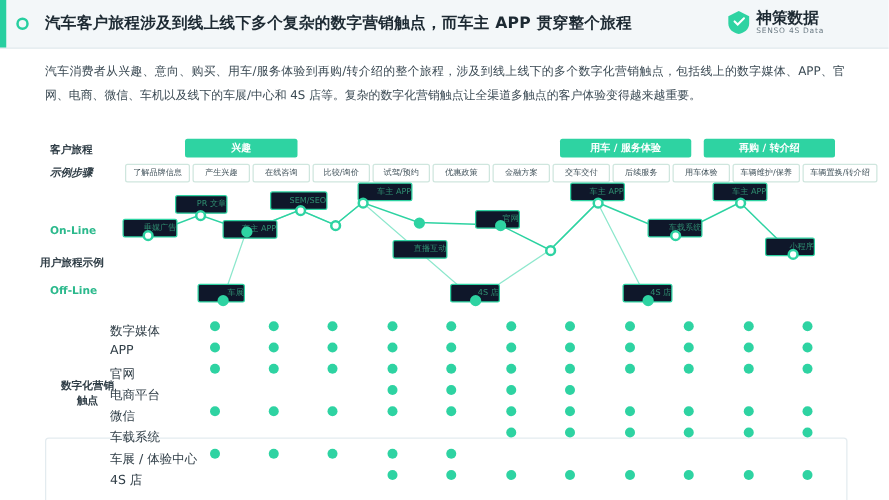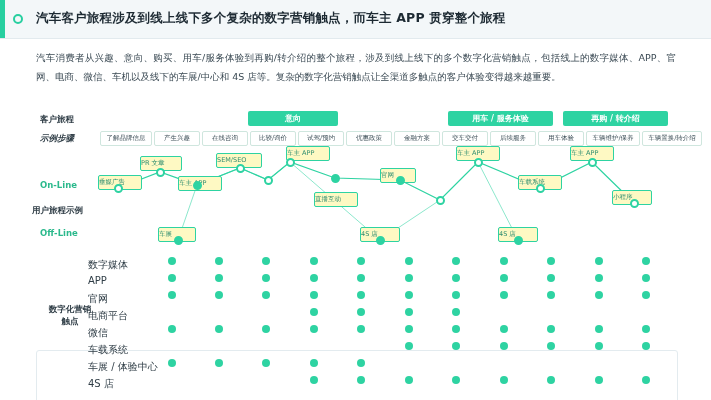--- a/index.html
+++ b/index.html
@@ -53,22 +53,22 @@
     color:#fff;font-size:8px;line-height:15px;text-align:center;font-weight:bold;
   }
   .sub-chip{
     position:absolute;height:13px;line-height:13px;
     font-size:6.5px;color:#3f5059;text-align:center;
     border:1px solid #cfe6de;border-radius:2px;background:#fff;
     white-space:nowrap;
   }
   .touch-box{
     position:absolute;height:13px;line-height:13px;
-    font-size:6.5px;color:#2f8d70;text-align:left;
-    border:1px solid #2ed3a2;border-radius:2px;background:#fef9c3;
+    font-size:6.5px;color:#2f8d70;text-align:right;
+    border:1px solid #2ed3a2;border-radius:2px;background:#0f172a;
     white-space:nowrap;
   }
   .node{
     position:absolute;width:9px;height:9px;border-radius:50%;
     background:#ffffff;border:2px solid #2ed3a2;box-sizing:border-box;
   }
   .node.filled{background:#2ed3a2;}
   svg.lines{position:absolute;left:0;top:0;width:711px;height:300px;pointer-events:none;}
 
   
@@ -87,40 +87,48 @@
     position:absolute;width:8px;height:8px;border-radius:50%;background:#2ed3a2;
   }
 </style>
 </head>
 <body>
 
 <div class="header">
   <div class="header-accent"></div>
   <div class="header-dot"></div>
   <div class="header-title">汽车客户旅程涉及到线上线下多个复杂的数字营销触点，而车主 APP 贯穿整个旅程</div>
+  <div class="logo">
+    <svg class="logo-mark" viewBox="0 0 24 24">
+      <path d="M12 1 L22 6 L22 13 C22 19 17 22 12 23 C7 22 2 19 2 13 L2 6 Z" fill="#2ed3a2"></path>
+      <path d="M8 11 L11 14 L17 8" stroke="#ffffff" stroke-width="2" fill="none" stroke-linecap="round"></path>
+    </svg>
+    <div class="logo-cn">神策数据</div>
+    <div class="logo-en">SENSO 4S Data</div>
+  </div>
 </div>
 
 <div class="intro">汽车消费者从兴趣、意向、购买、用车/服务体验到再购/转介绍的整个旅程，涉及到线上线下的多个数字化营销触点，包括线上的数字媒体、APP、官网、电商、微信、车机以及线下的车展/中心和 4S 店等。复杂的数字化营销触点让全渠道多触点的客户体验变得越来越重要。</div>
 
 <div class="canvas">
 
   <svg class="lines">
 
     <polyline points="118,88 160,72 197,85 240,68 268,80 290,62 335,78 400,80 440,100 478,62 540,88 592,62 634,103" fill="none" stroke="#2ed3a2" stroke-width="1.2"></polyline>
 
     <polyline points="178,140 197,85 240,68 268,80 290,62 380,140 440,100 478,62 518,140" fill="none" stroke="#2ed3a2" stroke-width="1" opacity="0.55"></polyline>
   </svg>
 
   <div class="row-label dark" style="left:40px;top:14px;">客户旅程</div>
   <div class="row-label dark" style="left:40px;top:33px;font-style:italic;">示例步骤</div>
   <div class="row-label" style="left:40px;top:80px;">On-Line</div>
   <div class="row-label dark" style="left:32px;top:105px;">用户旅程示例</div>
   <div class="row-label" style="left:40px;top:128px;">Off-Line</div>
 
-  <div class="stage-band" style="left:248px;top:11px;width:90px;">意向</div>
+  <div class="stage-band" style="left:148px;top:11px;width:90px;">兴趣</div>
   <div class="stage-band" style="left:563px;top:11px;width:105px;">再购 / 转介绍</div>
   <div class="stage-band" style="left:448px;top:11px;width:105px;">用车 / 服务体验</div>
 
   <div class="sub-chip" style="left:100px;top:31px;width:50px;">了解品牌信息</div>
   <div class="sub-chip" style="left:154px;top:31px;width:44px;">产生兴趣</div>
   <div class="sub-chip" style="left:202px;top:31px;width:44px;">在线咨询</div>
   <div class="sub-chip" style="left:250px;top:31px;width:44px;">比较/询价</div>
   <div class="sub-chip" style="left:298px;top:31px;width:44px;">试驾/预约</div>
   <div class="sub-chip" style="left:346px;top:31px;width:44px;">优惠政策</div>
   <div class="sub-chip" style="left:394px;top:31px;width:44px;">金融方案</div>

